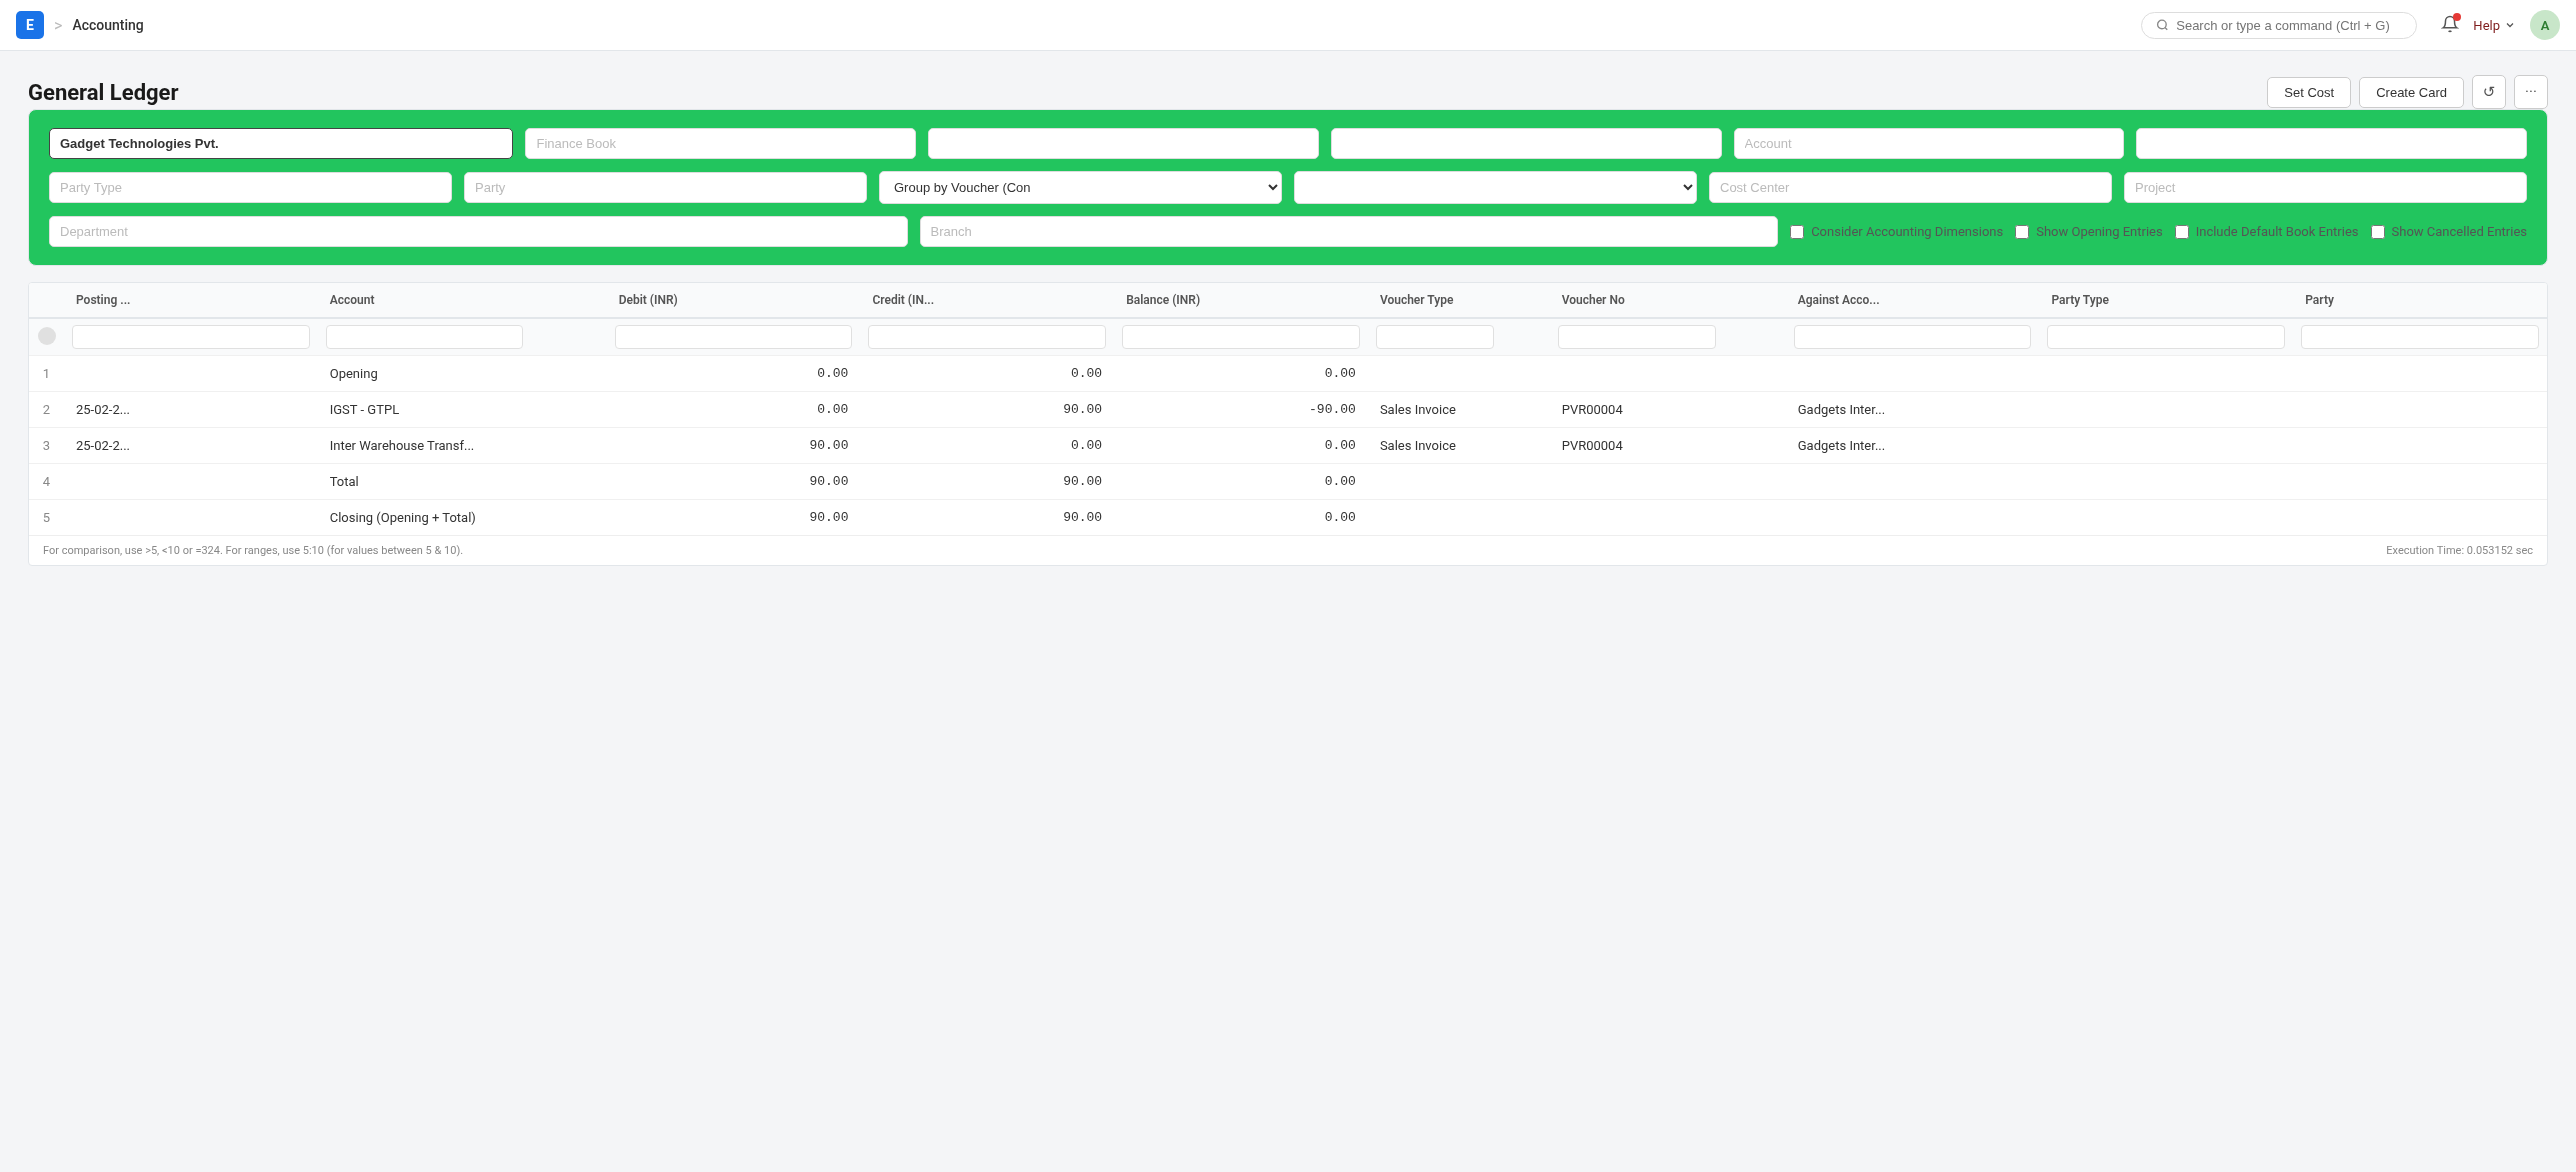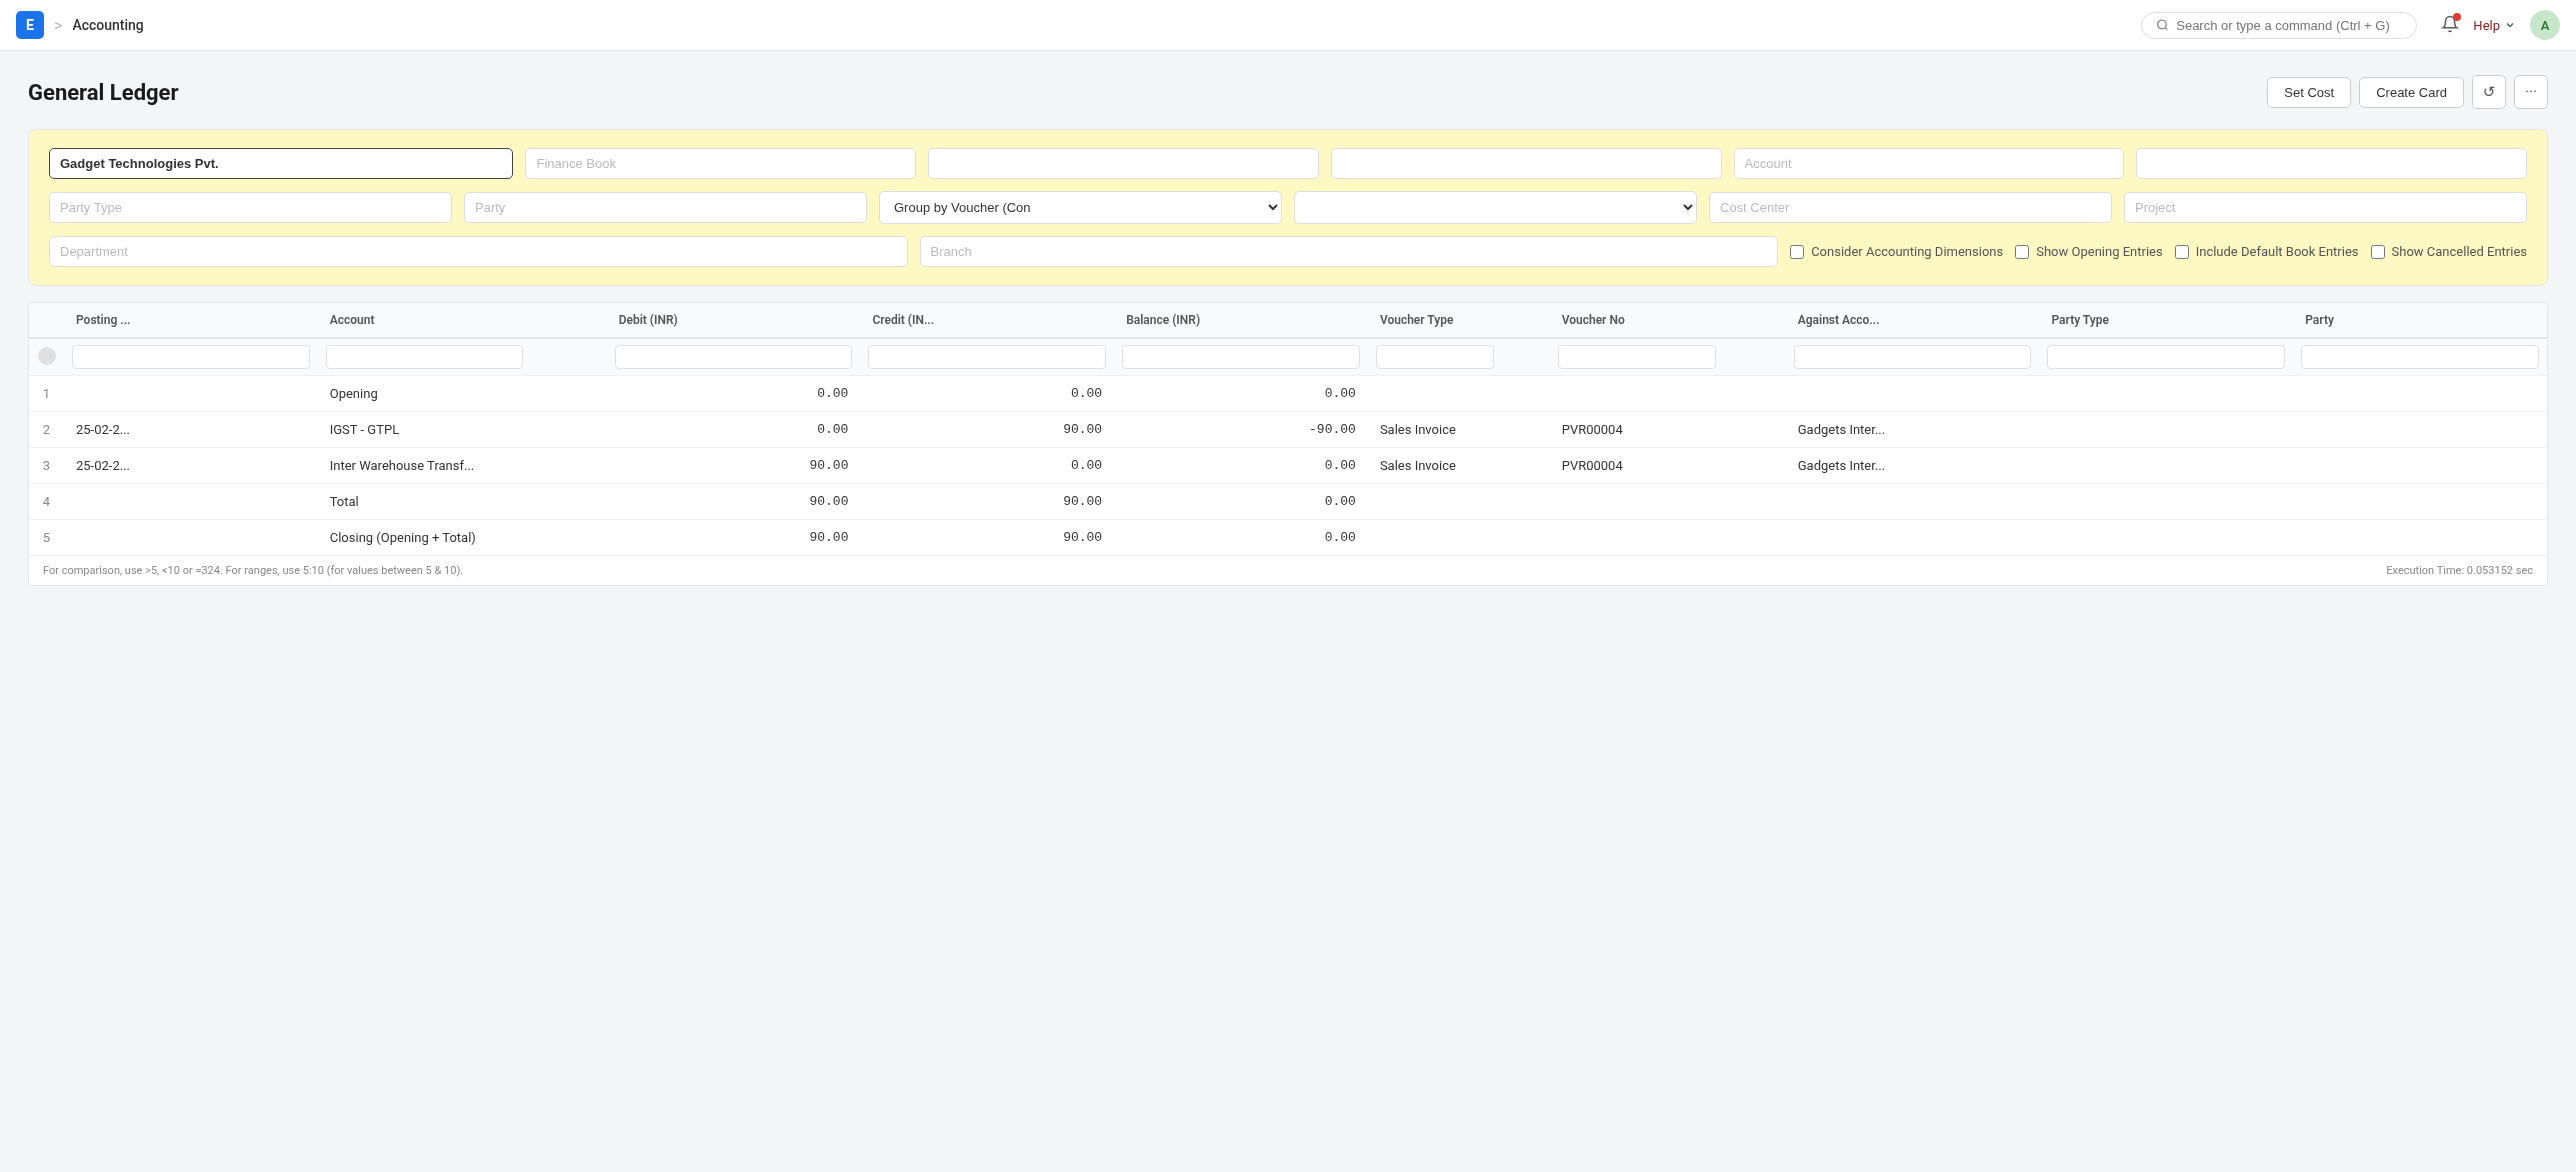--- a/index.html
+++ b/index.html
@@ -64,21 +64,20 @@
       width: 30px; height: 30px; border-radius: 50%;
       background: #c8e6c9; display: flex; align-items: center; justify-content: center;
       font-size: 13px; font-weight: 600; color: #2e7d32; cursor: pointer;
     }
     
     .page {
       padding: 24px 28px;
     }
     .page-header {
       display: flex; align-items: center; justify-content: space-between;
-      margin-bottom: 20px;
     }
     .page-title {
       font-size: 22px; font-weight: 700; color: #1a1a1a;
     }
     .page-actions {
       display: flex; align-items: center; gap: 8px;
     }
     .btn-outline {
       border: 1px solid #ccc;
       background: #fff;
@@ -92,21 +91,21 @@
       border: 1px solid #ccc;
       background: #fff;
       border-radius: 5px;
       width: 34px; height: 34px;
       display: flex; align-items: center; justify-content: center;
       cursor: pointer;
       font-size: 15px; color: #555;
     }
     
     .filter-card {
-      background: #fef9c3;
+      background: #22c55e;
       border: 1px solid #e2e6ea;
       border-radius: 8px;
       padding: 18px 20px;
       margin-bottom: 0;
     }
     .filter-row {
       display: flex;
       gap: 12px;
       margin-bottom: 12px;
       align-items: center;

